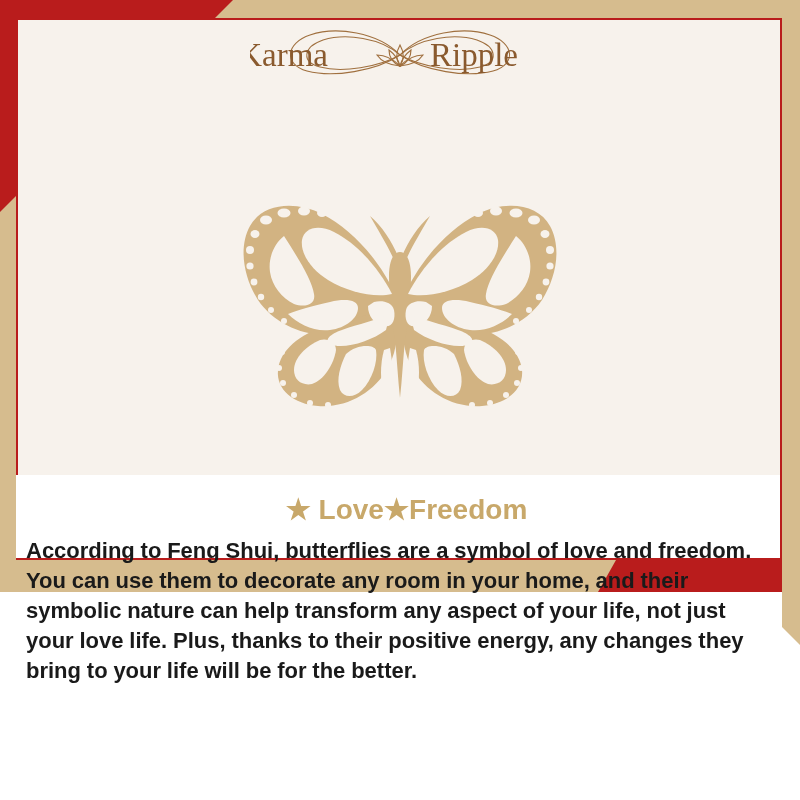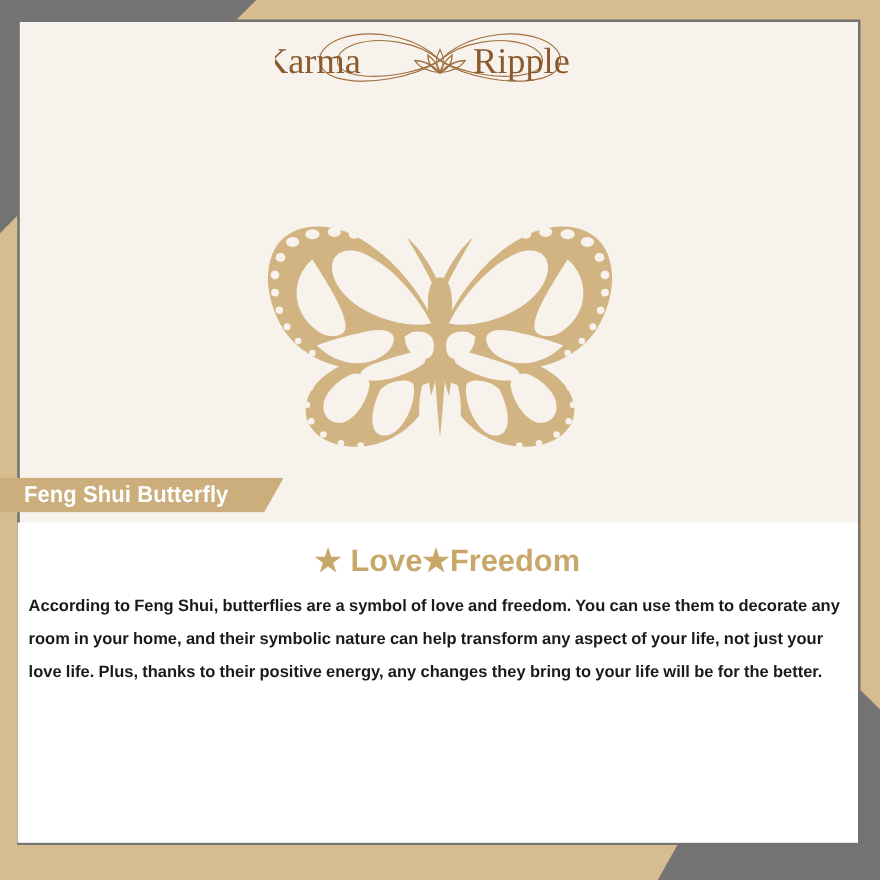--- a/index.html
+++ b/index.html
@@ -6,22 +6,22 @@
   html, body {
     width:800px; height:800px;
     font-family:"Liberation Sans", sans-serif;
     background:#FFFFFF;
     overflow:hidden;
   }
 
   .page {
     position:relative;
     width:800px;
-    height:800px;
-    background:#737373;
+    height:592px;
+    background:#b91c1c;
   }
 
   
   .bar { position:absolute; background:#D6BC8E; }
 
   .bar-top {
     top:0; left:215px; right:0; height:18px;
     clip-path: polygon(18px 0, 100% 0, 100% 100%, 0 100%);
   }
   .bar-right {
@@ -117,21 +117,21 @@
     color:#C8A86A;
     letter-spacing:0px;
     white-space:nowrap;
     padding-left:17px;
   }
 
   .body-copy {
     margin:10px 10px 0 10px;
     font-family:"Liberation Sans", sans-serif;
     font-weight:bold;
-    font-size:15px;
+    font-size:22px;
     line-height:30px;
     color:#1A1A1A;
     text-align:left;
     word-spacing:-0.3px;
   }
 </style>
 </head>
 <body>
 
 <div class="page">
@@ -262,22 +262,19 @@
         <ellipse cx="296" cy="152" rx="3" ry="3"></ellipse>
         <ellipse cx="299" cy="168" rx="3" ry="3"></ellipse>
         <ellipse cx="295" cy="183" rx="3" ry="3"></ellipse>
         <ellipse cx="284" cy="195" rx="3" ry="3"></ellipse>
         <ellipse cx="268" cy="203" rx="3" ry="3"></ellipse>
         <ellipse cx="250" cy="205" rx="3" ry="3"></ellipse>
       </g>
     </svg>
   </div>
 
-  <div class="fs-banner">
-    <span class="fs-banner-text">Feng Shui Butterfly</span>
-  </div>
 
   <div class="text-panel">
     <div class="love-freedom">★ Love★Freedom</div>
     <p class="body-copy">According to Feng Shui, butterflies are a symbol of love and freedom. You can use them to decorate any room in your home, and their symbolic nature can help transform any aspect of your life, not just your love life. Plus, thanks to their positive energy, any changes they bring to your life will be for the better.</p>
   </div>
 
 </div>
 
 </body></html>

